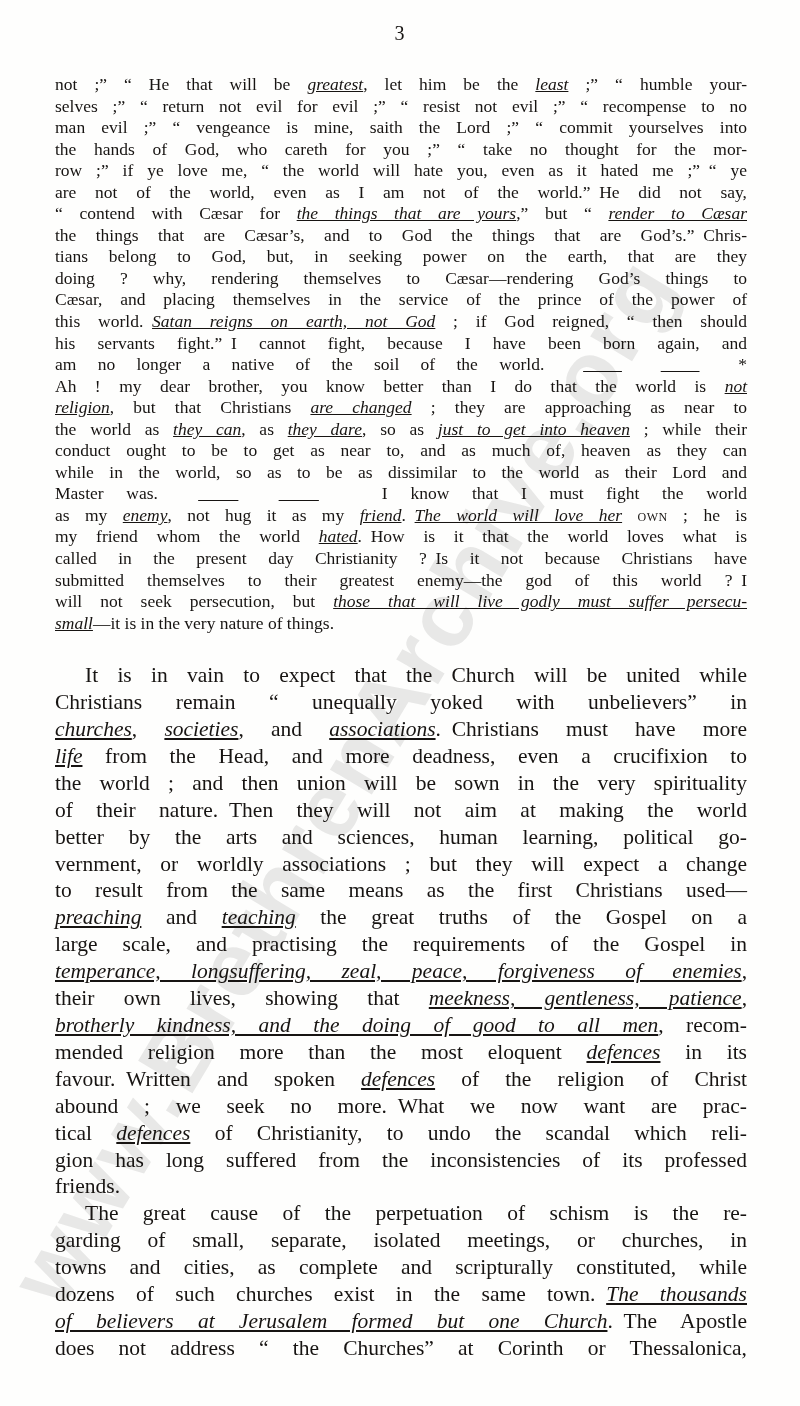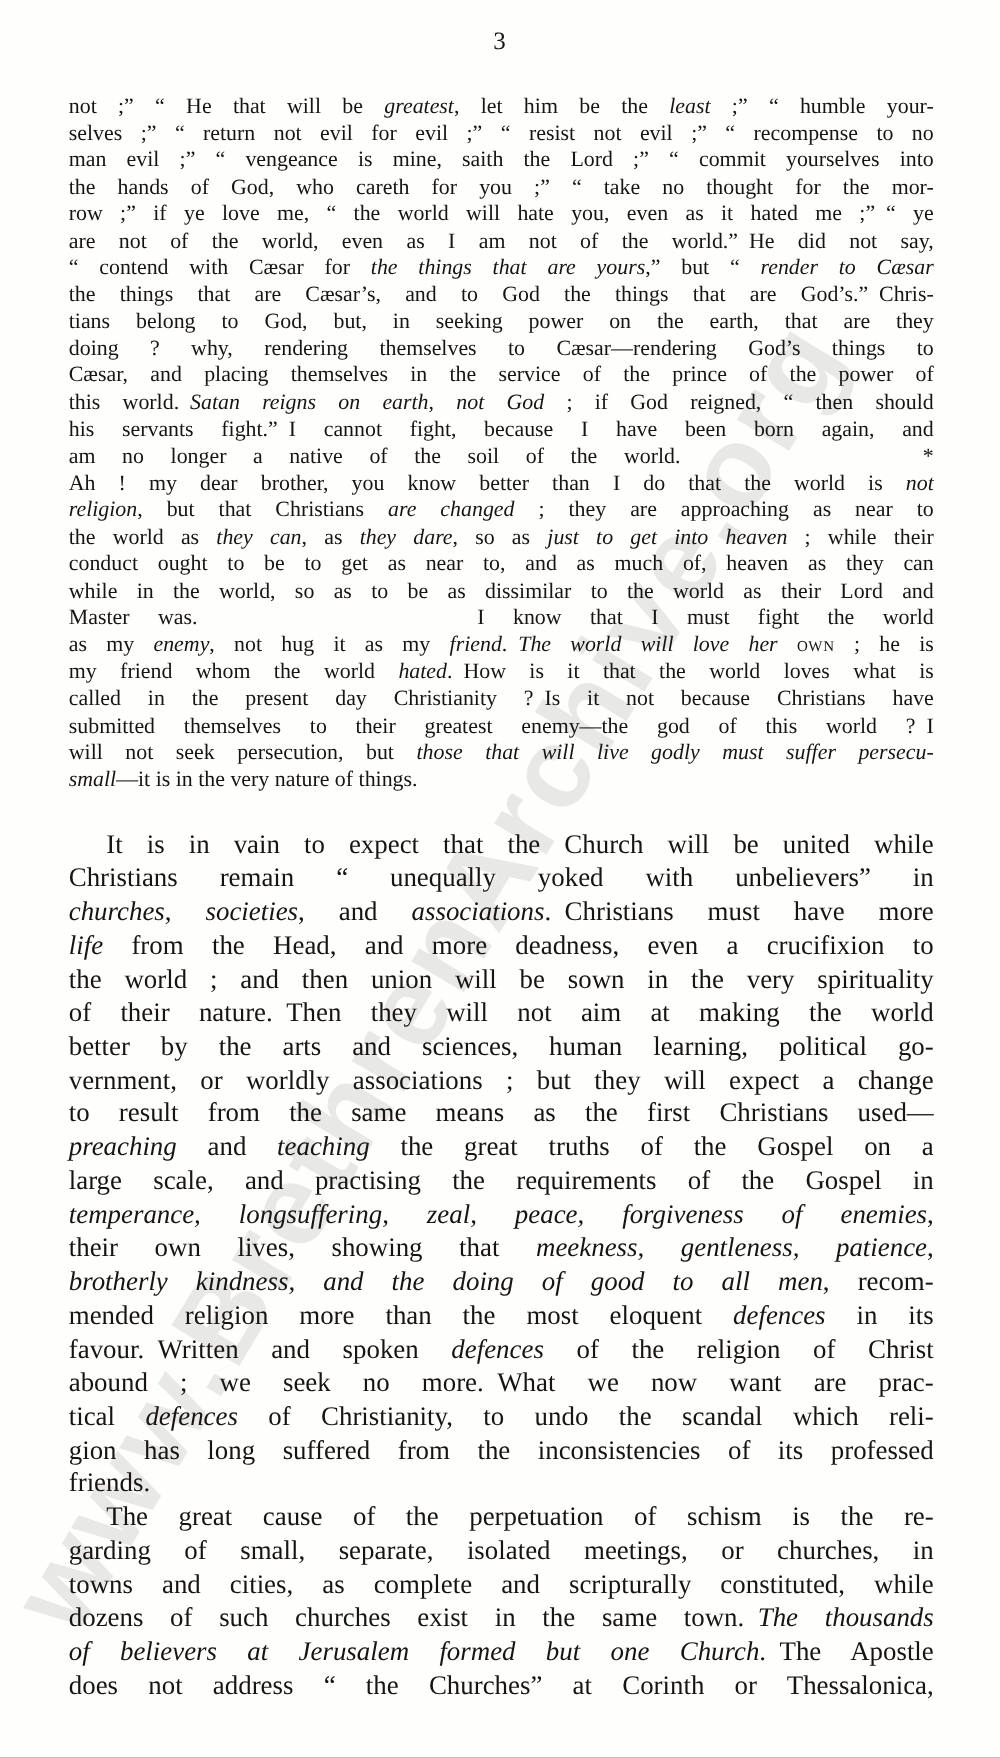--- a/index.html
+++ b/index.html
@@ -28,21 +28,21 @@
   .bodytext{font-size:21.5px;line-height:26.9px;margin-top:28px;}
   .para{margin:0;}
   .para.indent .line:first-child{text-indent:30px;}
   .line{
     text-align:justify;
     text-align-last:justify;
     -moz-text-align-last:justify;
   }
   .line.last{text-align-last:left;-moz-text-align-last:left;}
   .sc{font-variant:small-caps;letter-spacing:0.5px;}
-  i{font-style:italic;}
+  i{font-style:italic;text-decoration:underline;}
 </style>
 </head>
 <body>
 
 <div class="page">
   <div class="watermark">www.BrethrenArchive.org</div>
   <div class="pageno">3</div>
   <div class="col">
     <div class="extract">
         <div class="para">

